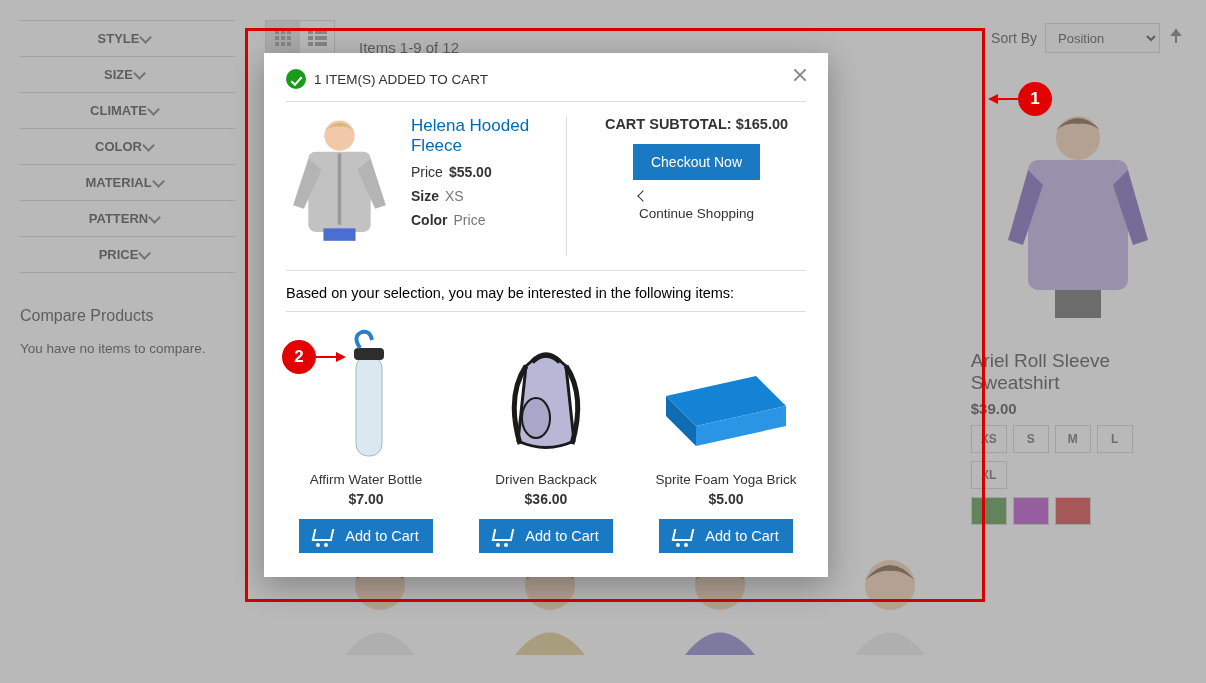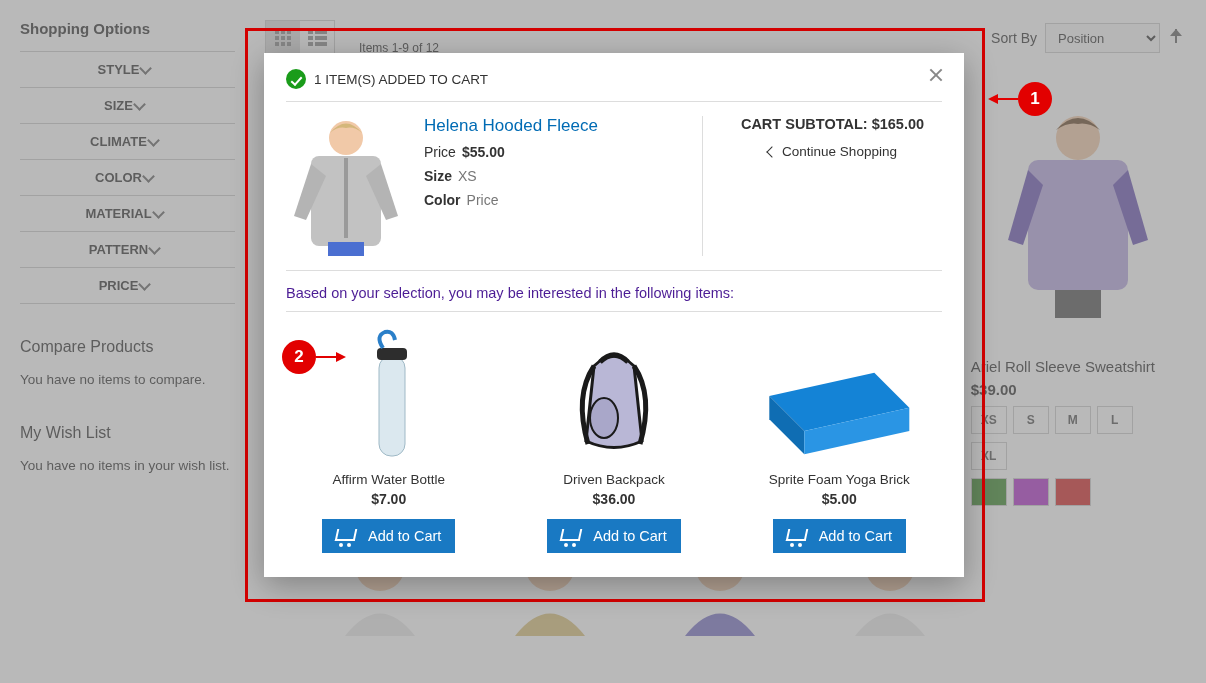--- a/index.html
+++ b/index.html
@@ -57,51 +57,51 @@
     margin-bottom:14px;
   }
   .view-switch { display:flex; border:1px solid #ccc; }
   .view-btn { width:34px; height:34px; display:flex; align-items:center; justify-content:center; background:#fff; }
   .view-btn.active { background:#dedede; }
   .grid-glyph, .list-glyph { display:grid; gap:2px; }
   .grid-glyph { grid-template-columns:repeat(3,4px); grid-template-rows:repeat(3,4px); }
   .grid-glyph span { background:#8f8f8f; }
   .list-glyph { grid-template-columns:5px 12px; grid-template-rows:repeat(3,4px); }
   .list-glyph span { background:#8f8f8f; }
-  .items-count { color:#333; font-size:12px; margin-left:16px;margin-top:19px; }
+  .items-count { color:#333; font-size:15px; margin-left:16px;margin-top:19px; }
   .sortwrap { margin-left:auto; display:flex; align-items:center; gap:8px; }
   .sortwrap select { width:115px; height:30px; border:1px solid #ccc; padding:0 8px; font-size:13px; color:#333; background:#f8f8f8; }
   .sort-dir { width:18px; height:18px; position:relative; }
   .sort-dir::before { content:""; position:absolute; left:7px; top:0; width:2px; height:14px; background:#666; }
   .sort-dir::after { content:""; position:absolute; left:2px; top:0; border-left:6px solid transparent; border-right:6px solid transparent; border-bottom:7px solid #666; }
 
   .product-grid { display:grid; grid-template-columns:repeat(4,1fr); gap:20px; }
   .product-card { text-align:left; }
   .prod-img {
     width:100%; height:280px; background:#fff; display:flex; align-items:center; justify-content:center;
     color:#bbb; font-size:12px;
   }
   .prod-img svg { width:170px; height:220px; }
-  .prod-name { font-size:15px; color:#006bb4; margin-top:8px; }
+  .prod-name { font-size:19px; color:#006bb4; }
   .prod-name.black { color:#333; }
   .prod-price { font-size:15px; font-weight:700; margin-top:6px; }
   .swatches { display:flex; gap:6px; margin-top:8px; }
   .sw-size { width:36px; height:28px; border:1px solid #ccc; background:#fff; display:flex; align-items:center; justify-content:center; font-size:12px; font-weight:600; color:#555; }
   .sw-color { width:36px; height:28px; border:1px solid #ccc; }
 
   .row2 { margin-top:20px; display:flex; gap:60px; justify-content:flex-start; padding-left:60px; }
   .face { width:110px; height:110px; }
 
   
   .annot-frame {
     position:absolute; left:245px; top:28px; width:740px; height:574px;
     border:3px solid #d40000; z-index:20; pointer-events:none;
   }
   .modal {
-    position:absolute; left:264px; top:53px; width:700px;
+    position:absolute; left:264px; top:53px; width:564px;
     background:#fff; z-index:30; box-shadow:0 8px 30px rgba(0,0,0,.3);
     padding:16px 22px 24px;
   }
   .m-head { display:flex; align-items:center; gap:8px; padding-bottom:12px; border-bottom:1px solid #ddd; position:relative; }
   .ok-badge {
     width:20px; height:20px; border-radius:50%; background:#1a9c1a; position:relative; flex-shrink:0;
   }
   .ok-badge::after {
     content:""; position:absolute; left:5px; top:8px; width:9px; height:4px;
     border-left:2px solid #fff; border-bottom:2px solid #fff; transform:rotate(-48deg);
@@ -132,24 +132,24 @@
     display:flex; flex-direction:column; align-items:center; gap:12px;
   }
   .cart-line { font-size:14.5px; font-weight:700; text-align:center; }
   .cart-line a { color:#006bb4; text-decoration:none; }
   .cart-line .thin { font-weight:400; color:#333; }
   .subtotal { font-size:14.5px; font-weight:700; }
   .btn-primary {
     background:#1979c3; color:#fff; border:none; padding:10px 18px;
     font-size:14px; font-weight:400; cursor:pointer;
   }
-  .continue { display:flex; align-items:center; gap:6px; font-size:13.5px; color:#333; cursor:pointer; }
+  .continue { display:flex; gap:6px; font-size:13.5px; color:#333; cursor:pointer;flex-direction:column; }
   .continue .arr { width:8px; height:8px; border-left:1.5px solid #333; border-bottom:1.5px solid #333; transform:rotate(45deg); }
 
-  .reco-head { font-size:14.5px; color:#4c1d95; padding:14px 0 10px; border-bottom:1px solid #ddd; }
+  .reco-head { font-size:14.5px; color:#000000; padding:14px 0 10px; border-bottom:1px solid #ddd; }
   .reco-row { display:flex; gap:20px; padding-top:14px; }
   .reco { flex:1; text-align:center; }
   .reco-img { height:140px; display:flex; align-items:center; justify-content:center; }
   .reco-img svg { max-width:100%; max-height:100%; }
   .reco-name { font-size:13.5px; color:#333; margin-top:6px; }
   .reco-price { font-size:14px; font-weight:700; margin-top:4px; }
   .btn-cart {
     display:inline-flex; align-items:center; gap:10px;
     background:#1979c3; color:#fff; border:none; padding:8px 14px;
     font-size:14.5px; margin-top:12px; cursor:pointer;
@@ -185,21 +185,20 @@
     content:""; position:absolute; right:-2px; top:-4px;
     border-top:5px solid transparent; border-bottom:5px solid transparent;
     border-left:10px solid #e20000;
   }
 </style>
 </head>
 <body>
 
 <div class="page">
   <aside class="sidebar">
-    <h3>Shopping Options</h3>
     <div class="filter">
       <div class="filter-item">
           <span>STYLE</span>
           <span class="chev"></span>
         </div>
       <div class="filter-item">
           <span>SIZE</span>
           <span class="chev"></span>
         </div>
       <div class="filter-item">
@@ -219,24 +218,20 @@
           <span class="chev"></span>
         </div>
       <div class="filter-item">
           <span>PRICE</span>
           <span class="chev"></span>
         </div>
     </div>
     <div class="side-block">
       <h4>Compare Products</h4>
       <p>You have no items to compare.</p>
-    </div>
-    <div class="side-block">
-      <h4>My Wish List</h4>
-      <p>You have no items in your wish list.</p>
     </div>
   </aside>
 
   <div class="main">
     <div class="toolbar">
       <div class="view-switch">
         <div class="view-btn active">
           <span class="grid-glyph">
               <span></span>
               <span></span>
@@ -374,20 +369,21 @@
             <span class="k" style="font-weight:700">Color</span>
             <span class="v g">Price</span>
           </div>
       </div>
     </div>
 
     <div class="m-right">
       <div class="subtotal">
         <span>CART SUBTOTAL: </span><span>$165.00</span>
       </div>
+      <button class="btn-primary">Checkout Now</button>
       <div class="continue">
         <span class="arr"></span>
         <span>Continue Shopping</span>
       </div>
     </div>
   </div>
 
   <div class="reco-head">Based on your selection, you may be interested in the following items:</div>
   <div class="reco-row">
     <div class="reco">

